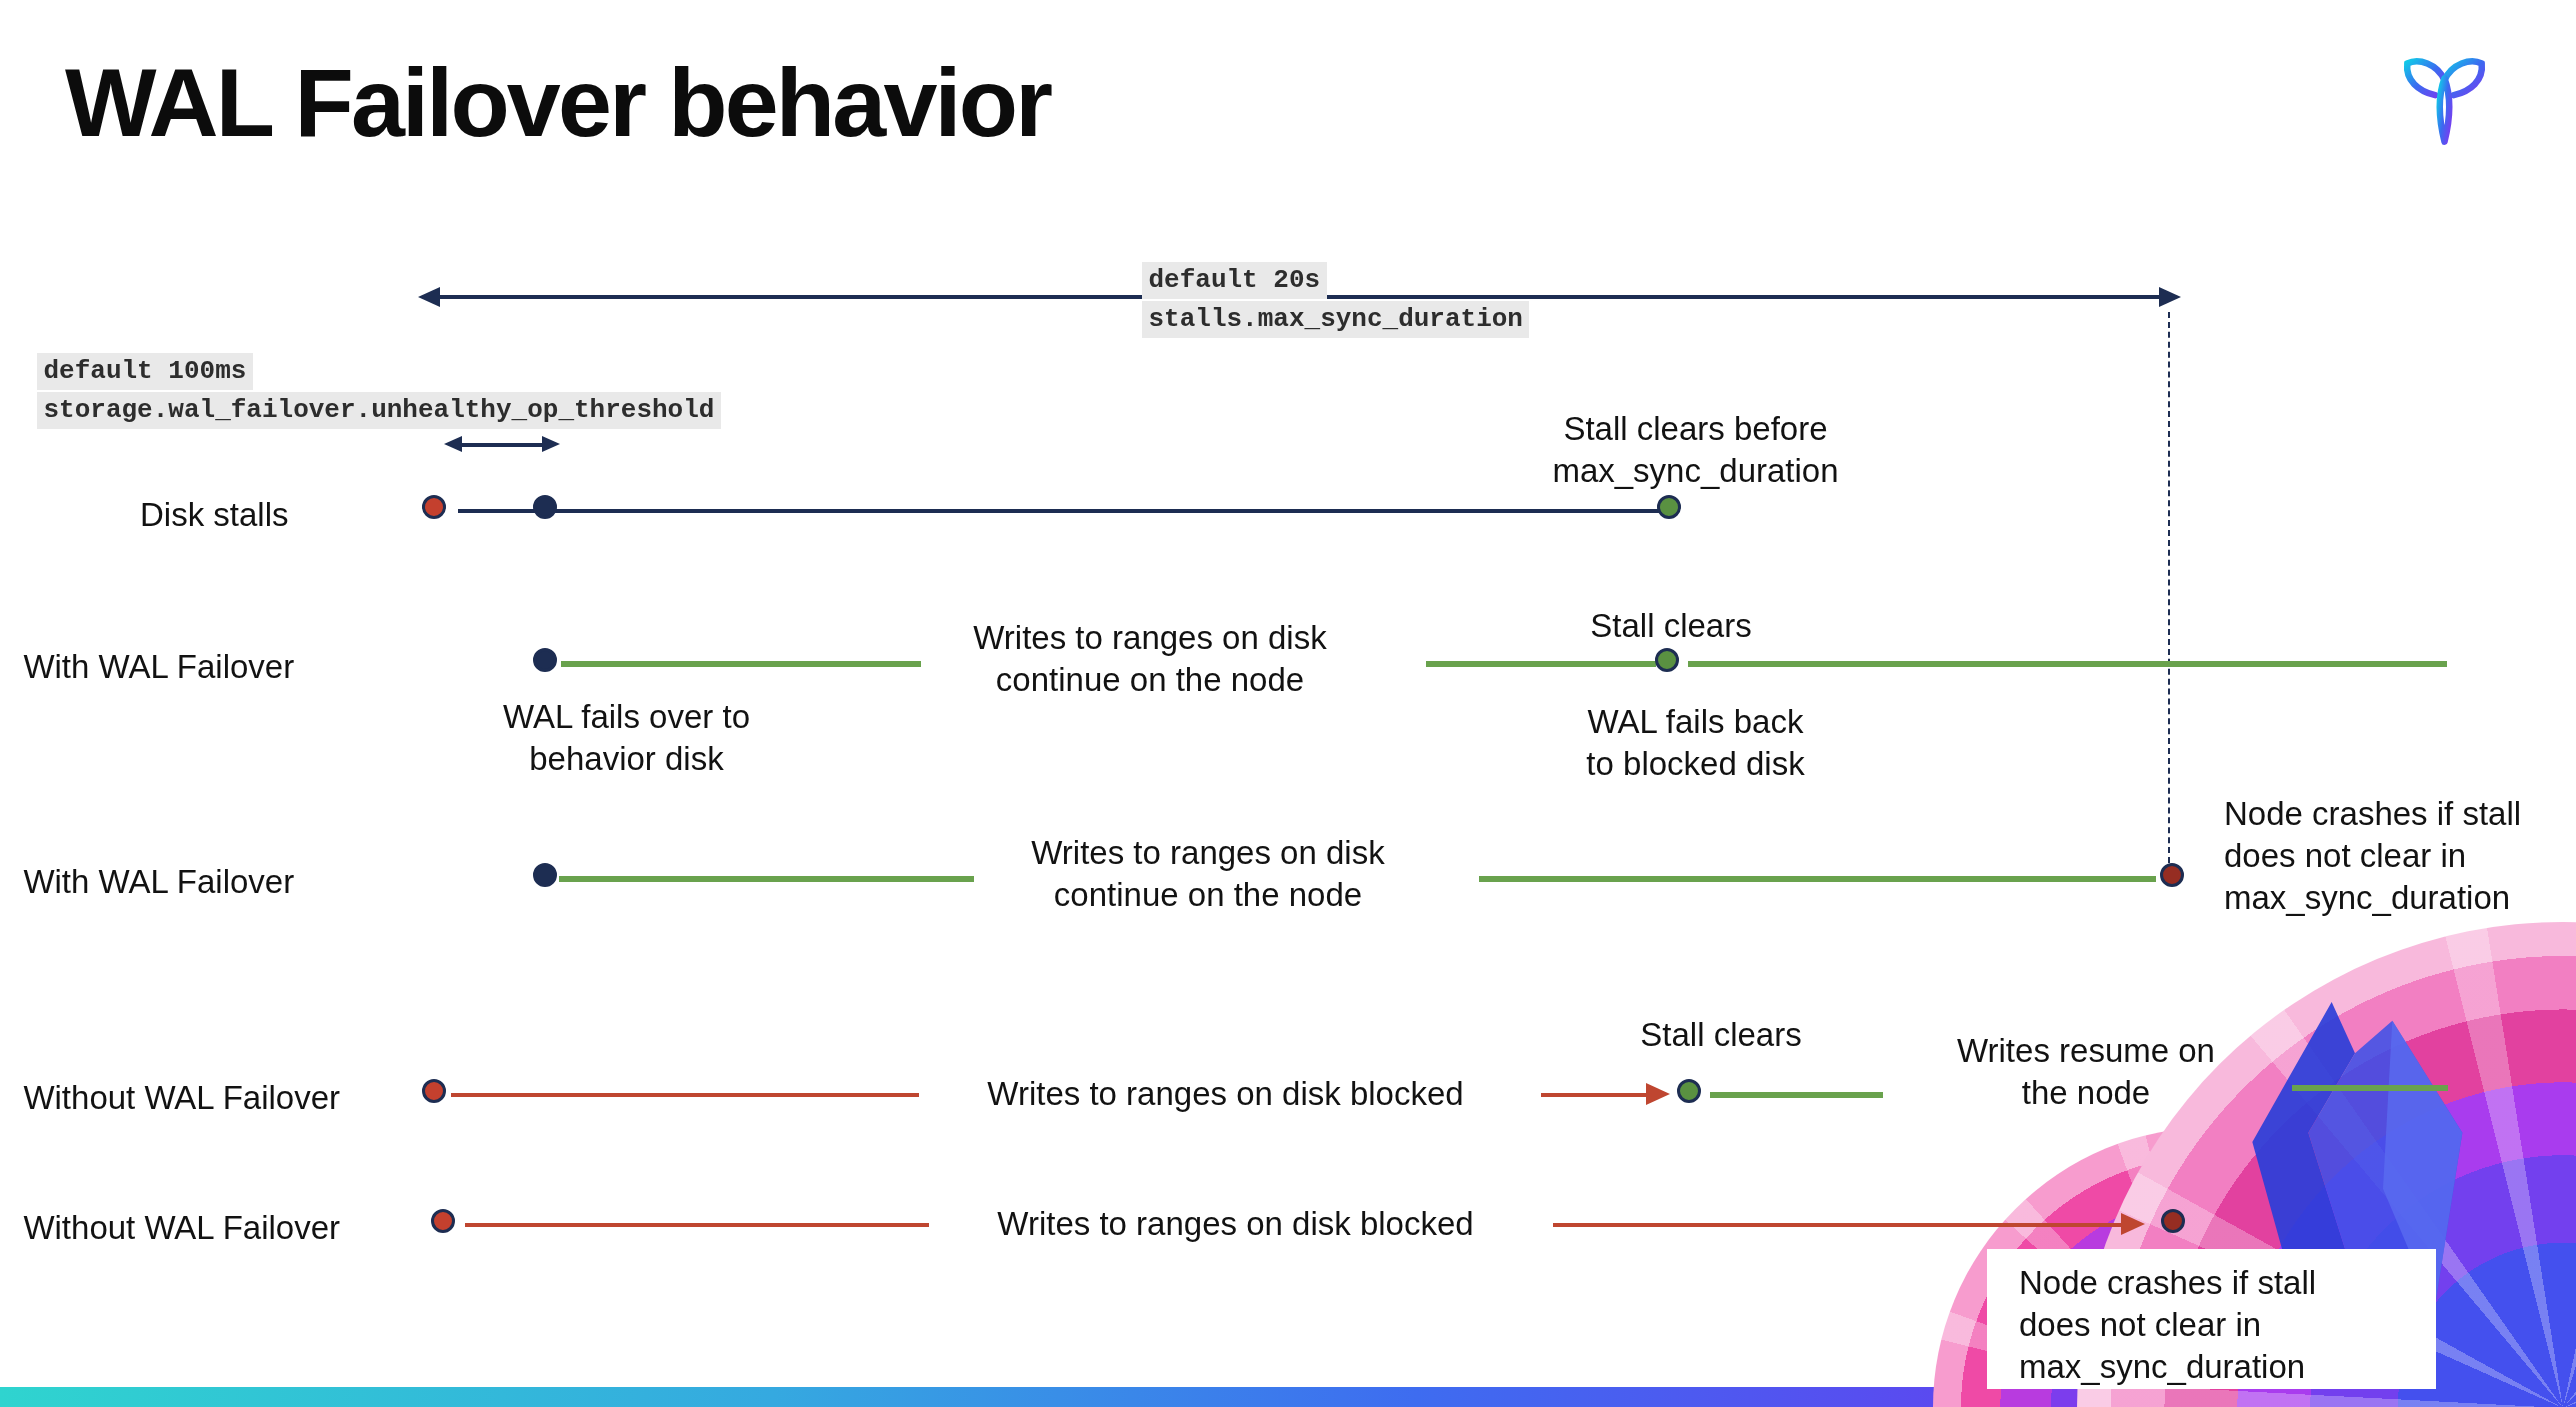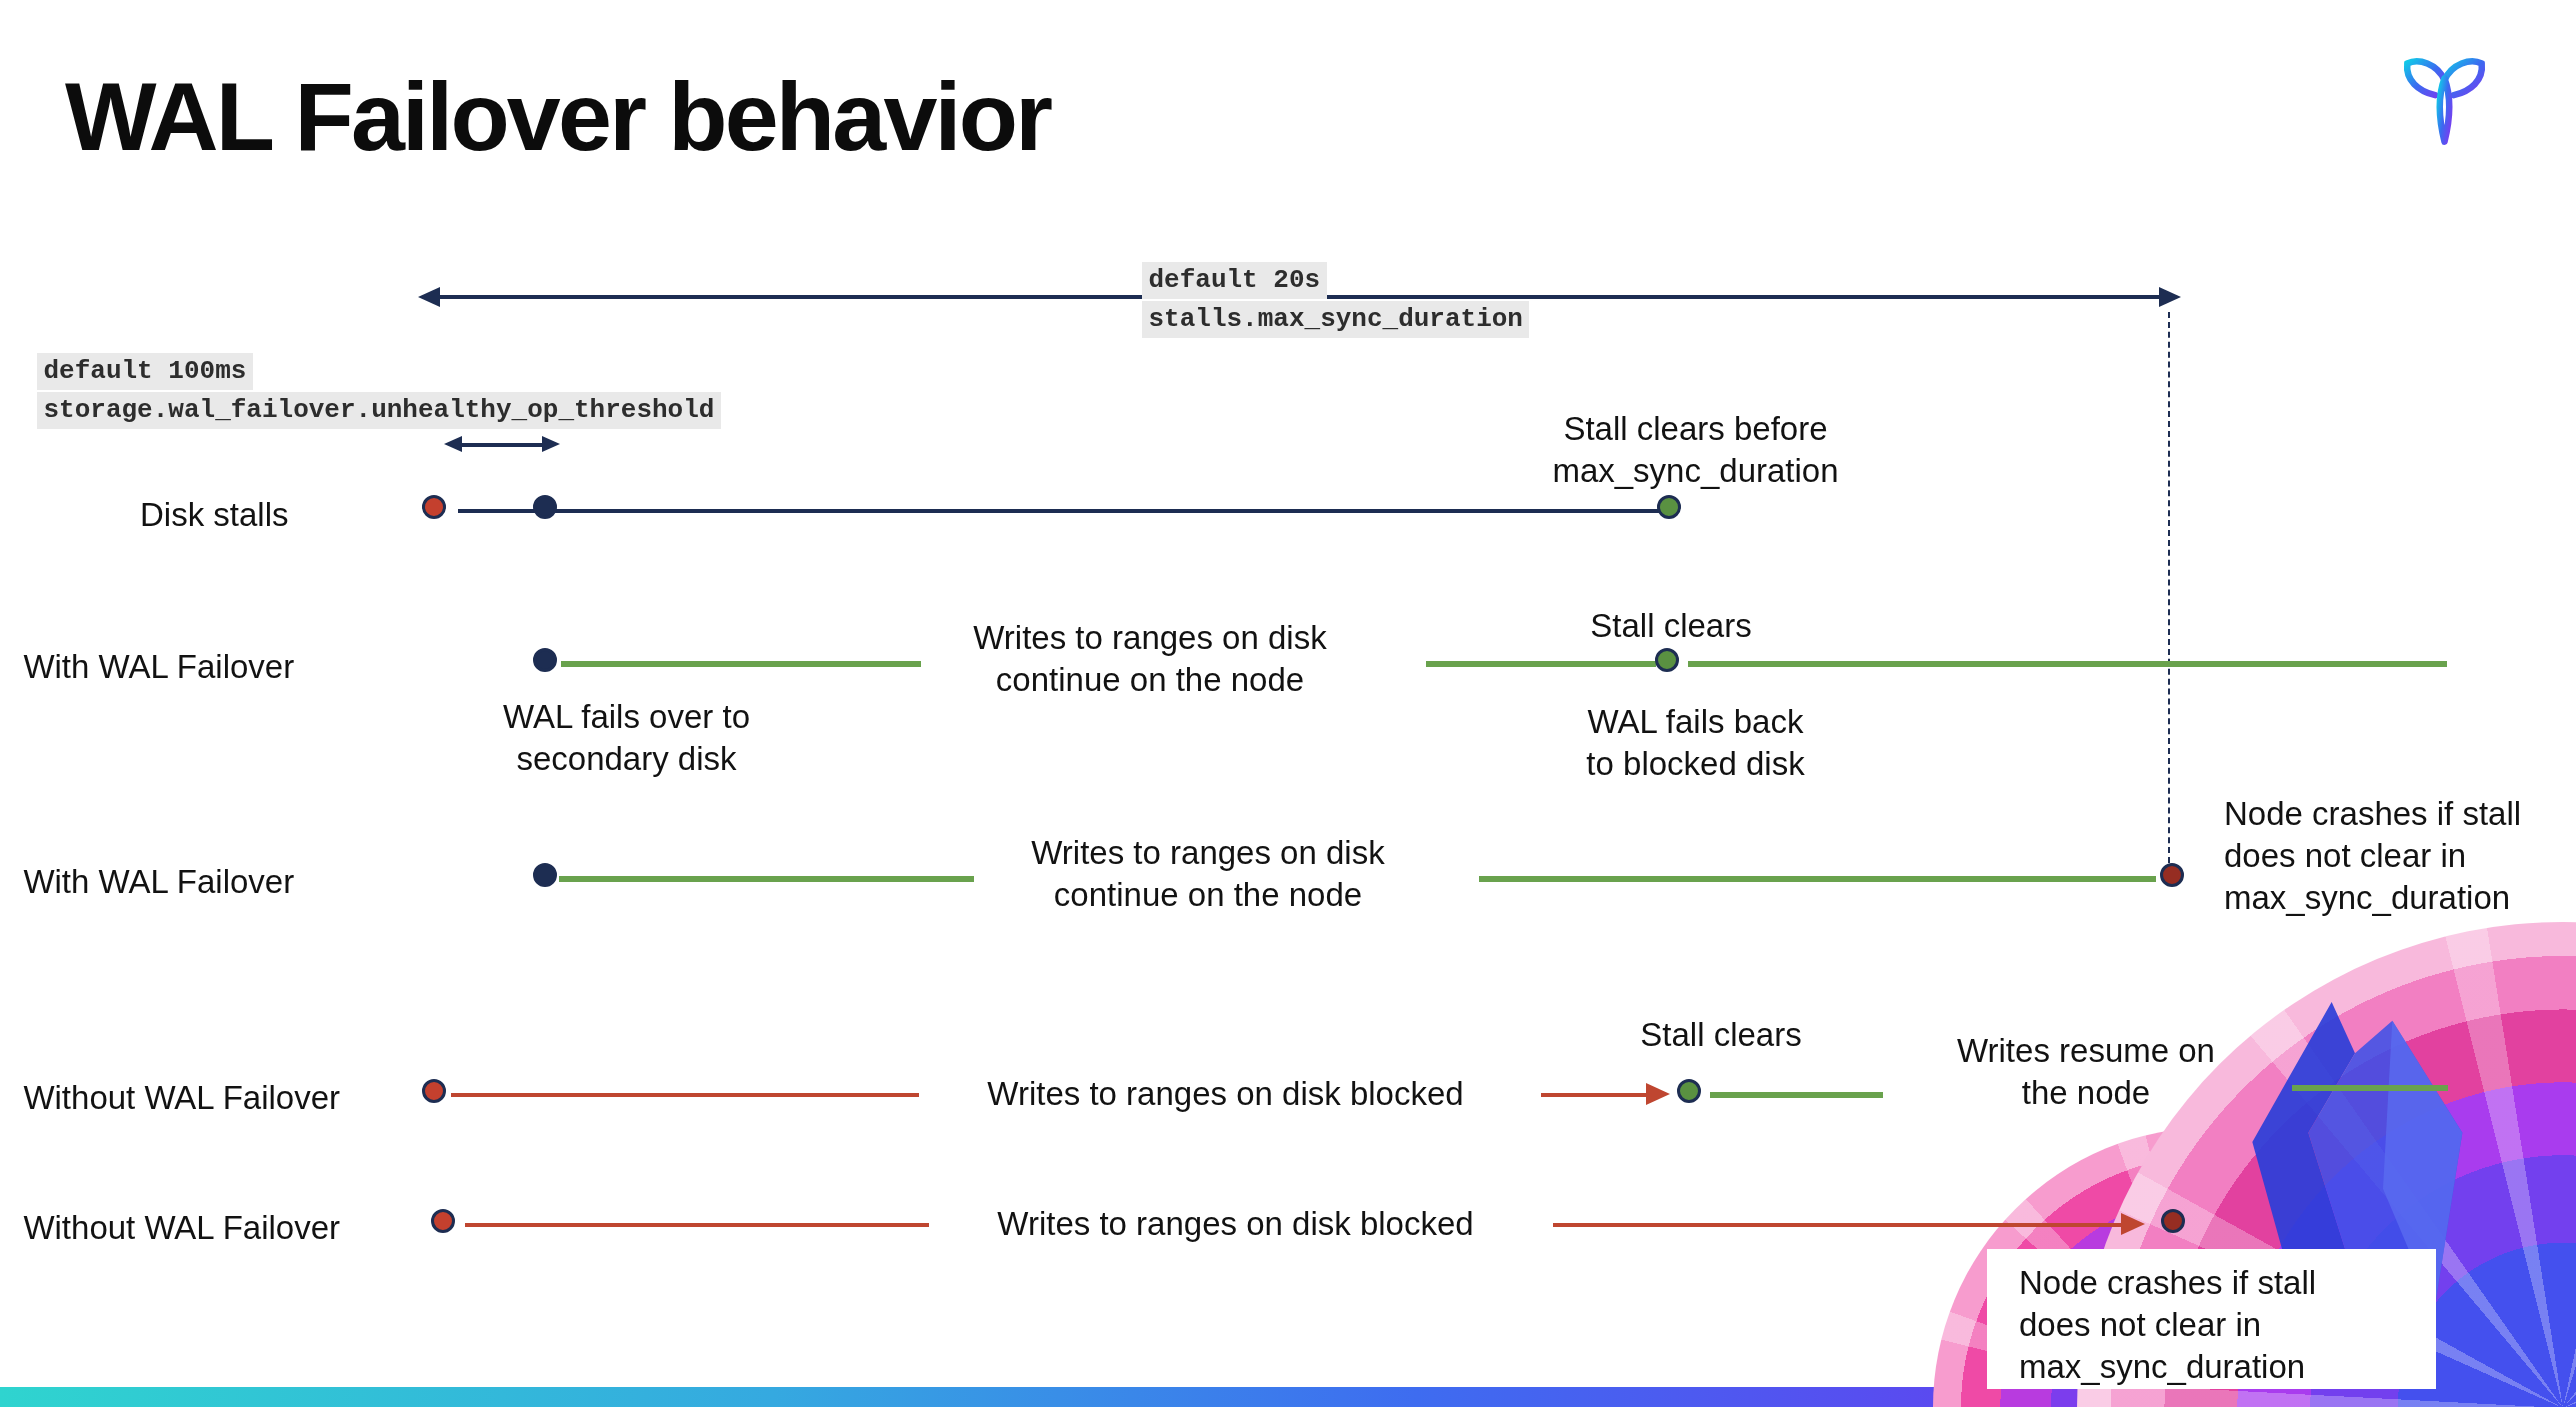--- a/index.html
+++ b/index.html
@@ -77,21 +77,21 @@
 
   <div class="abs bottom-bar"></div>
   <div class="abs fan fan-small"></div>
   <div class="abs fan fan-large"></div>
   <svg class="abs deco-shape" width="224" height="308" viewBox="0 0 240 330">
     <polygon points="95,0 10,150 60,330 130,330 70,140 120,55" fill="#2b3ed8" opacity="0.92"></polygon>
     <polygon points="120,55 70,140 130,330 205,330 235,140 160,20" fill="#3a50e8" opacity="0.85"></polygon>
     <polygon points="160,20 235,140 205,330 150,200" fill="#5a6cf0" opacity="0.8"></polygon>
   </svg>
 
-  <h1 class="abs title" style="left:65px; top:47px;margin-top:14px;">WAL Failover behavior</h1>
+  <h1 class="abs title" style="left:65px; top:47px;">WAL Failover behavior</h1>
 
   <svg class="abs logo" style="left:2398px; top:52px;" width="93" height="103" viewBox="0 0 100 110">
     <defs>
       <linearGradient id="lg" x1="0" y1="0" x2="1" y2="1">
         <stop offset="0" stop-color="#12c8e8"></stop>
         <stop offset="0.5" stop-color="#3b6af0"></stop>
         <stop offset="1" stop-color="#7a3bf0"></stop>
       </linearGradient>
     </defs>
     <path d="M50 30 C42 12 22 6 10 12 C8 30 22 42 40 46" fill="none" stroke="url(#lg)" stroke-width="7" stroke-linecap="round"></path>
@@ -129,21 +129,21 @@
   <div class="abs note" style="left:23.4px; top:646px; width:355px;">With WAL Failover</div>
   <div class="hline green-bg" style="left:561px; top:661px; width:360px;"></div>
   <div class="abs note preline center" style="left:935px; top:617px; width:430px;">Writes to ranges on disk
 continue on the node</div>
   <div class="hline green-bg" style="left:1426px; top:661px; width:230px;"></div>
   <div class="hline green-bg" style="left:1688px; top:661px; width:759px;"></div>
   <div class="dot dot-navy" style="left:533px; top:648px;"></div>
   <div class="dot dot-green" style="left:1655px; top:648px;"></div>
   <div class="abs note center" style="left:1531px; top:605px; width:280px;">Stall clears</div>
   <div class="abs note preline center" style="left:421px; top:696px; width:411px;">WAL fails over to
-secondary disk</div>
+behavior disk</div>
   <div class="abs note preline center" style="left:1490px; top:701px; width:411px;">WAL fails  back
 to blocked disk</div>
 
   <div class="abs note" style="left:23.4px; top:861px; width:355px;">With WAL Failover</div>
   <div class="hline green-bg" style="left:559px; top:876px; width:415px;"></div>
   <div class="abs note preline center" style="left:993px; top:832px; width:430px;">Writes to ranges on disk
 continue on the node</div>
   <div class="hline green-bg" style="left:1479px; top:876px; width:677px;"></div>
   <div class="dot dot-navy" style="left:533px; top:863px;"></div>
   <div class="dot dot-crash" style="left:2160px; top:863px;"></div>

